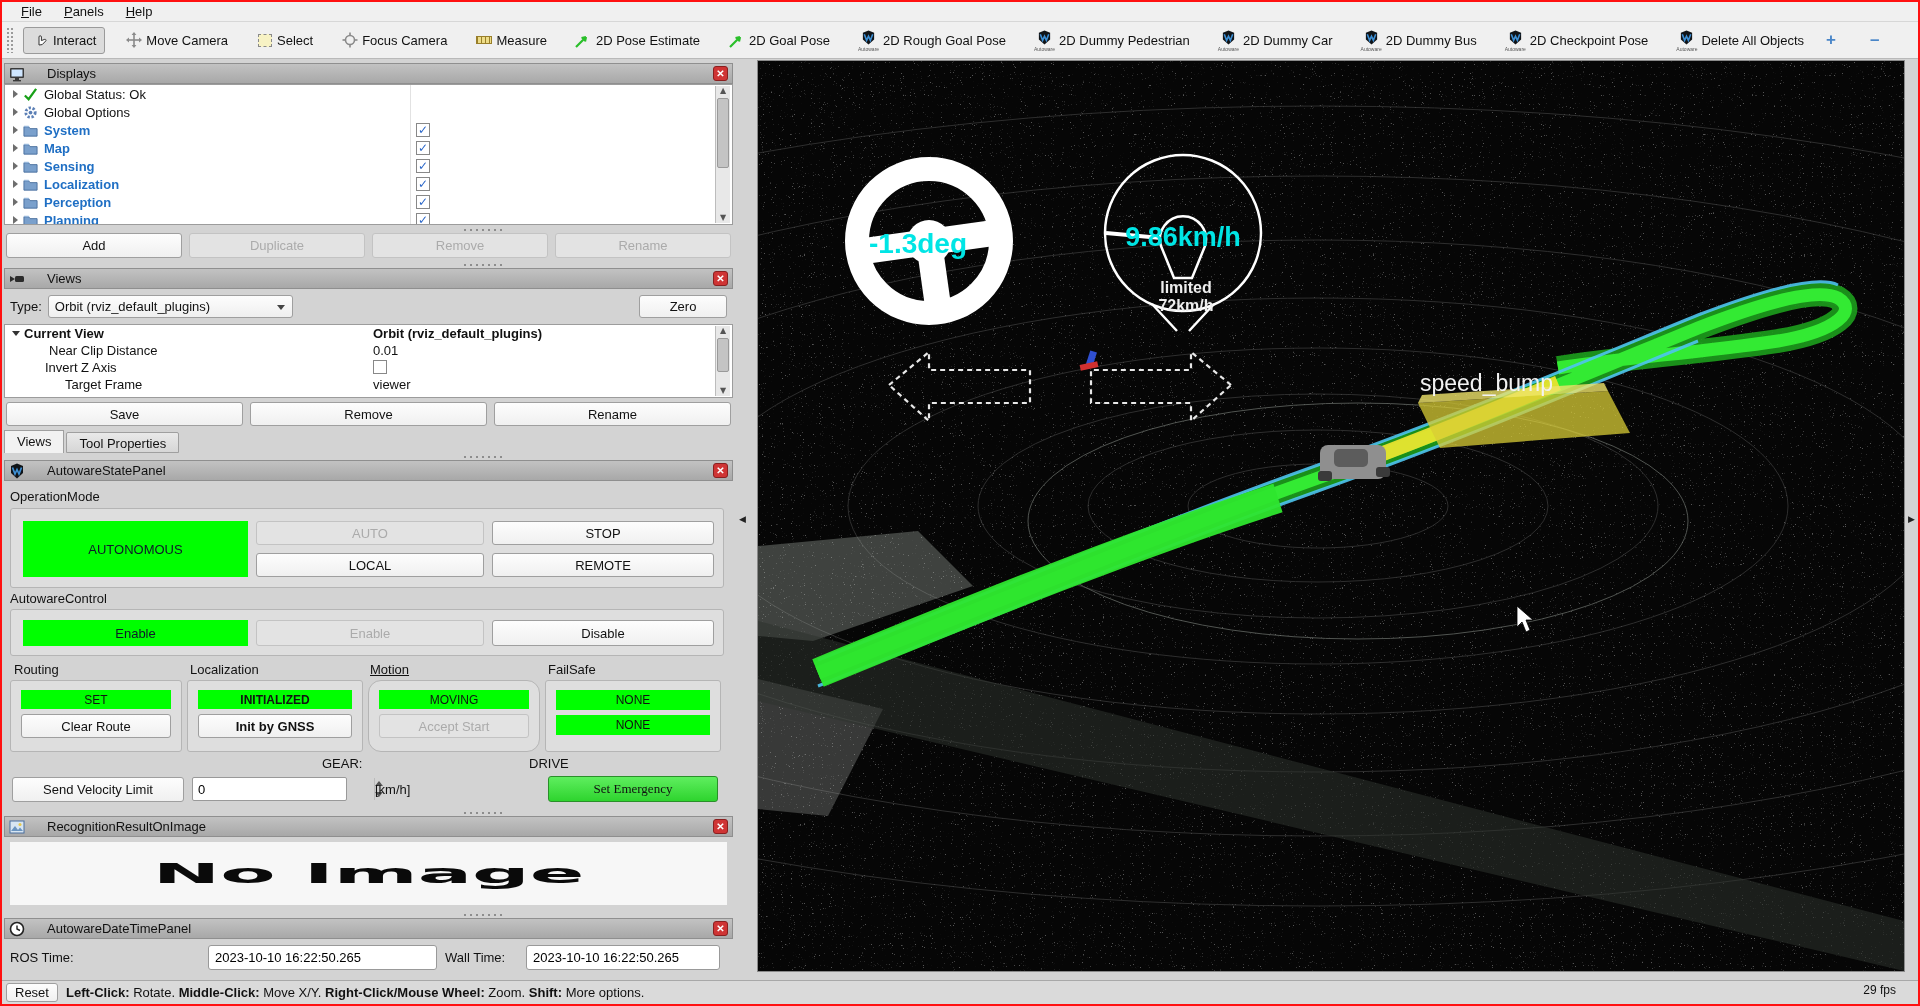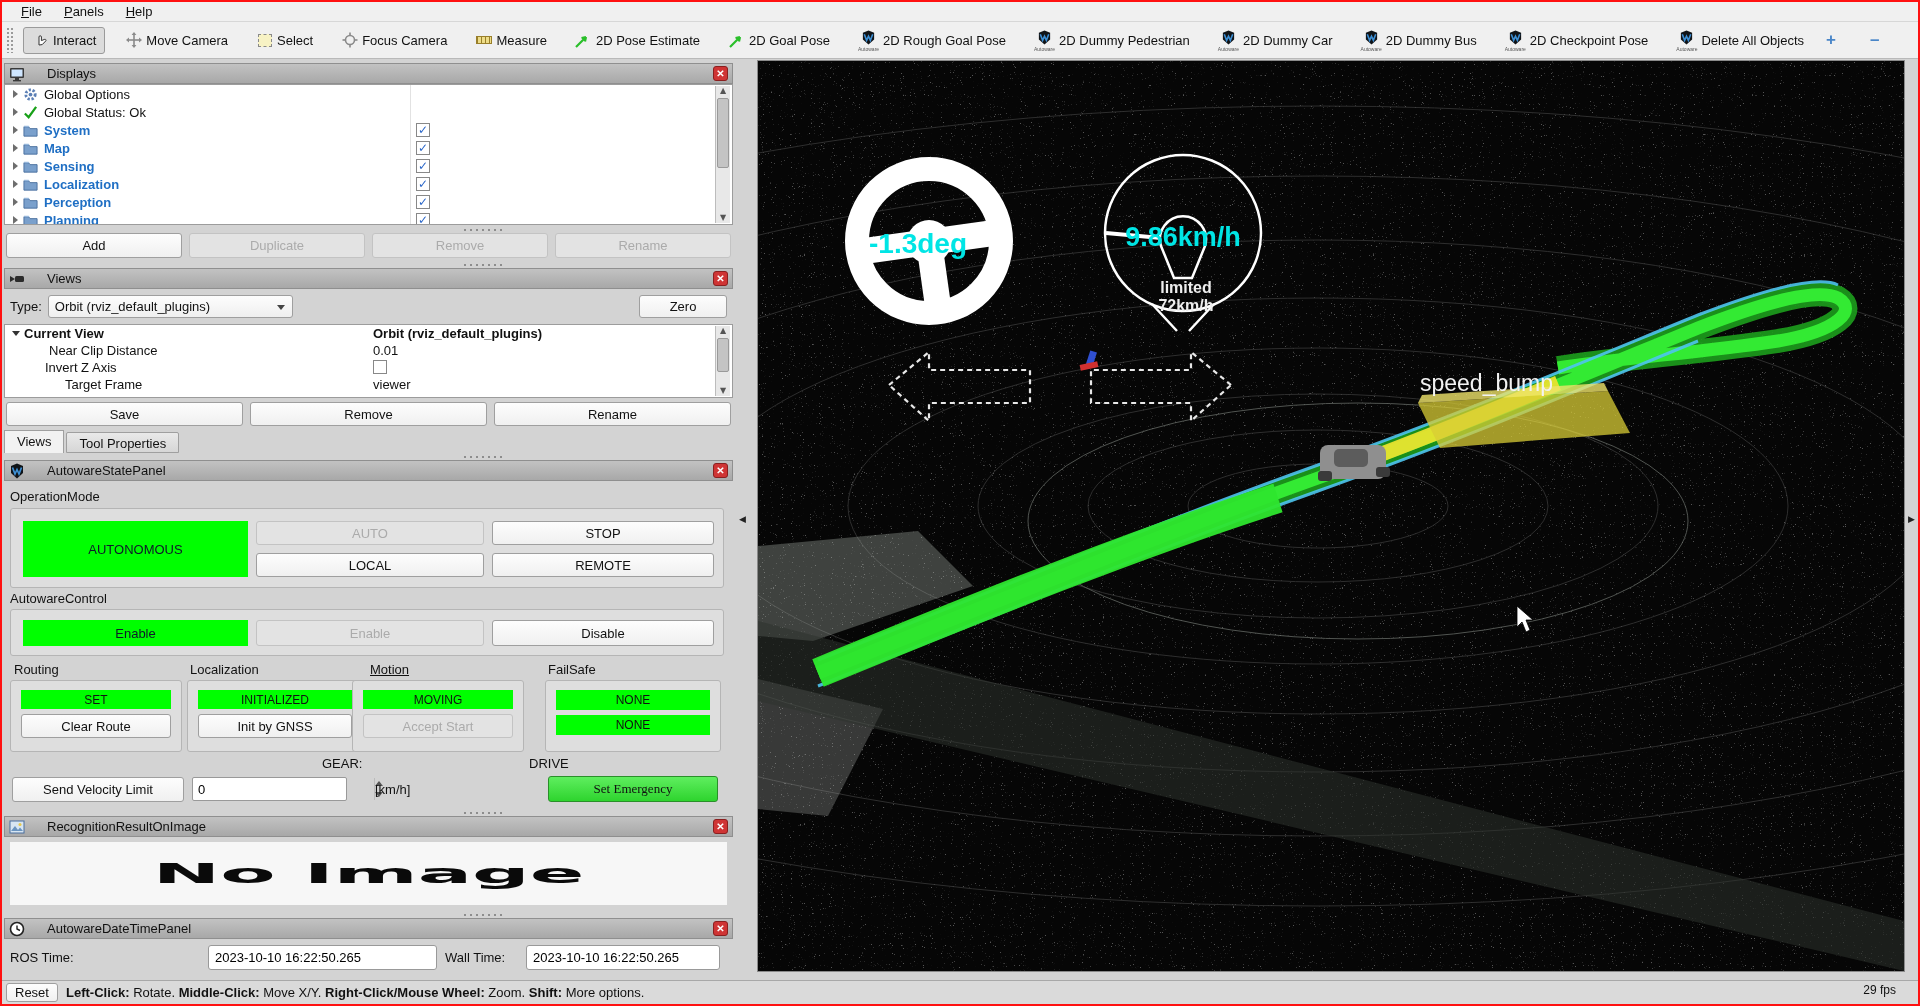--- a/index.html
+++ b/index.html
@@ -278,35 +278,35 @@
       <span class="closebtn">✕</span>
     </div>
 
     <div class="whitebox" style="top:25px; height:141px;">
       <div class="vsep"></div>
 
       <div class="trow">
         <span class="texp"></span>
         <span class="ticon16">
           <svg width="15" height="15" viewBox="0 0 16 16">
+              <path d="M2 9 L6 13 L14 2" fill="none" stroke="#18a018" stroke-width="2.4"></path>
+            </svg>
+        </span>
+        <span>Global Status: Ok</span>
+      </div>
+
+      <div class="trow">
+        <span class="texp"></span>
+        <span class="ticon16">
+          <svg width="15" height="15" viewBox="0 0 16 16">
               <circle cx="8" cy="8" r="5" fill="none" stroke="#5b7fb5" stroke-width="3" stroke-dasharray="2.4 1.8"></circle>
               <circle cx="8" cy="8" r="2" fill="#5b7fb5"></circle>
             </svg>
         </span>
         <span>Global Options</span>
-      </div>
-
-      <div class="trow">
-        <span class="texp"></span>
-        <span class="ticon16">
-          <svg width="15" height="15" viewBox="0 0 16 16">
-              <path d="M2 9 L6 13 L14 2" fill="none" stroke="#18a018" stroke-width="2.4"></path>
-            </svg>
-        </span>
-        <span>Global Status: Ok</span>
       </div>
 
       <div class="trow">
         <span class="texp"></span>
         <span class="ticon16">
           <svg width="15" height="15" viewBox="0 0 16 16">
               <path d="M1 4 h5 l1.5 2 H15 v8 H1 Z" fill="#7aa0cc" stroke="#4a6f9e" stroke-width="1"></path>
               <path d="M1 4 V3 h5 l1 1.3" fill="#9dbde0"></path>
             </svg>
         </span>
@@ -485,25 +485,25 @@
 
     <div class="seclabel" style="left:12px; top:603px;">Routing</div>
     <div class="seclabel" style="left:188px; top:603px;">Localization</div>
     <div class="seclabel" style="left:368px; top:603px;text-decoration:underline;">Motion</div>
     <div class="seclabel" style="left:546px; top:603px;">FailSafe</div>
 
     <div class="groupbox" style="left:8px; top:621px; width:172px; height:72px;">
       <div class="chip" style="left:10px; right:10px; top:9px; height:19px;">SET</div>
       <div class="btn gbtn" style="left:10px; right:10px; top:33px; height:24px;">Clear Route</div>
     </div>
-    <div class="groupbox" style="left:185px; top:621px; width:176px; height:72px;">
+    <div class="groupbox" style="left:185px; top:621px; width:176px; height:72px;font-weight:bold;">
       <div class="chip" style="left:10px; right:10px; top:9px; height:19px;">INITIALIZED</div>
       <div class="btn gbtn" style="left:10px; right:10px; top:33px; height:24px;">Init by GNSS</div>
     </div>
-    <div class="groupbox" style="left:350px; top:621px; width:172px; height:72px;">
+    <div class="groupbox" style="left:366px; top:621px; width:172px; height:72px;border-radius:13px;">
       <div class="chip" style="left:10px; right:10px; top:9px; height:19px;">MOVING</div>
       <div class="btn disabled gbtn" style="left:10px; right:10px; top:33px; height:24px;">Accept Start</div>
     </div>
     <div class="groupbox" style="left:543px; top:621px; width:176px; height:72px;">
       <div class="chip" style="left:10px; right:10px; top:9px; height:20px;">NONE</div>
       <div class="chip" style="left:10px; right:10px; top:34px; height:20px;">NONE</div>
     </div>
 
     <div class="seclabel" style="left:320px; top:697px;">GEAR:</div>
     <div class="seclabel" style="left:527px; top:697px;">DRIVE</div>

